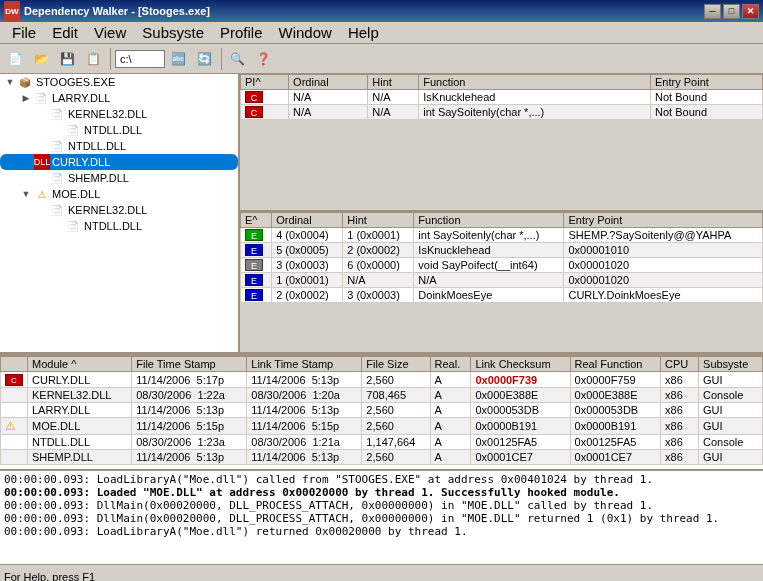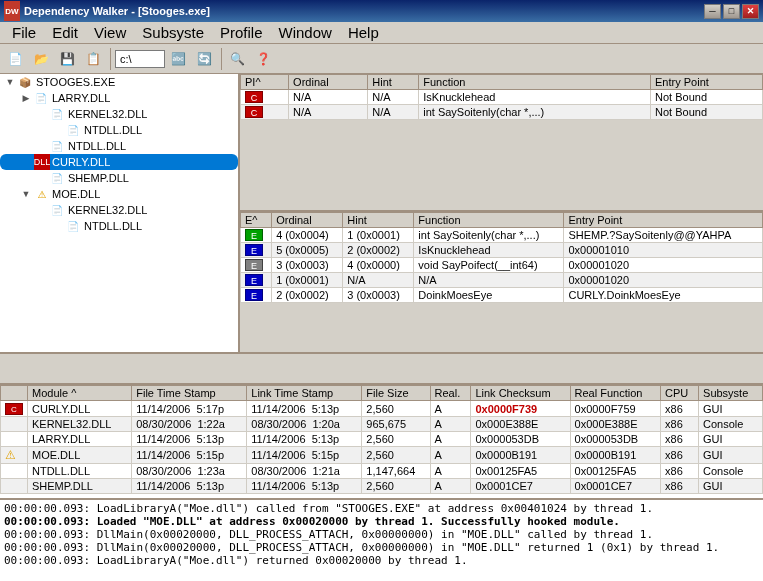--- a/index.html
+++ b/index.html
@@ -399,21 +399,21 @@
           <tr>
             <td><span class="blue-box">E</span></td>
             <td>5 (0x0005)</td>
             <td>2 (0x0002)</td>
             <td>IsKnucklehead</td>
             <td>0x00001010</td>
           </tr>
           <tr>
             <td><span class="gray-box">E</span></td>
             <td>3 (0x0003)</td>
-            <td>4 (0x0000)</td>
+            <td>6 (0x0000)</td>
             <td>void SayPoifect(__int64)</td>
             <td>0x00001020</td>
           </tr>
           <tr>
             <td><span class="blue-box">E</span></td>
             <td>1 (0x0001)</td>
             <td>N/A</td>
             <td>N/A</td>
             <td>0x00001020</td>
           </tr>
@@ -424,21 +424,21 @@
             <td>DoinkMoesEye</td>
             <td>CURLY.DoinkMoesEye</td>
           </tr>
         </tbody>
       </table>
     </div>
 
   </div>
 </div>
 
-<div id="module-list-wrap" style="height:115px;margin-top:29px;">
+<div id="module-list-wrap" style="height:115px;">
   <table>
     <thead>
       <tr>
         <th style="width:20px;"></th>
         <th>Module ^</th>
         <th>File Time Stamp</th>
         <th>Link Time Stamp</th>
         <th>File Size</th>
         <th>Real.</th>
         <th>Link Checksum</th>
@@ -458,21 +458,21 @@
         <td class="col-highlight">0x0000F739</td>
         <td>0x0000F759</td>
         <td>x86</td>
         <td>GUI</td>
       </tr>
       <tr>
         <td></td>
         <td>KERNEL32.DLL</td>
         <td>08/30/2006&nbsp; 1:22a</td>
         <td>08/30/2006&nbsp; 1:20a</td>
-        <td>965,675</td>
+        <td>708,465</td>
         <td>A</td>
         <td>0x000E388E</td>
         <td>0x000E388E</td>
         <td>x86</td>
         <td>Console</td>
       </tr>
       <tr>
         <td></td>
         <td>LARRY.DLL</td>
         <td>11/14/2006&nbsp; 5:13p</td>

